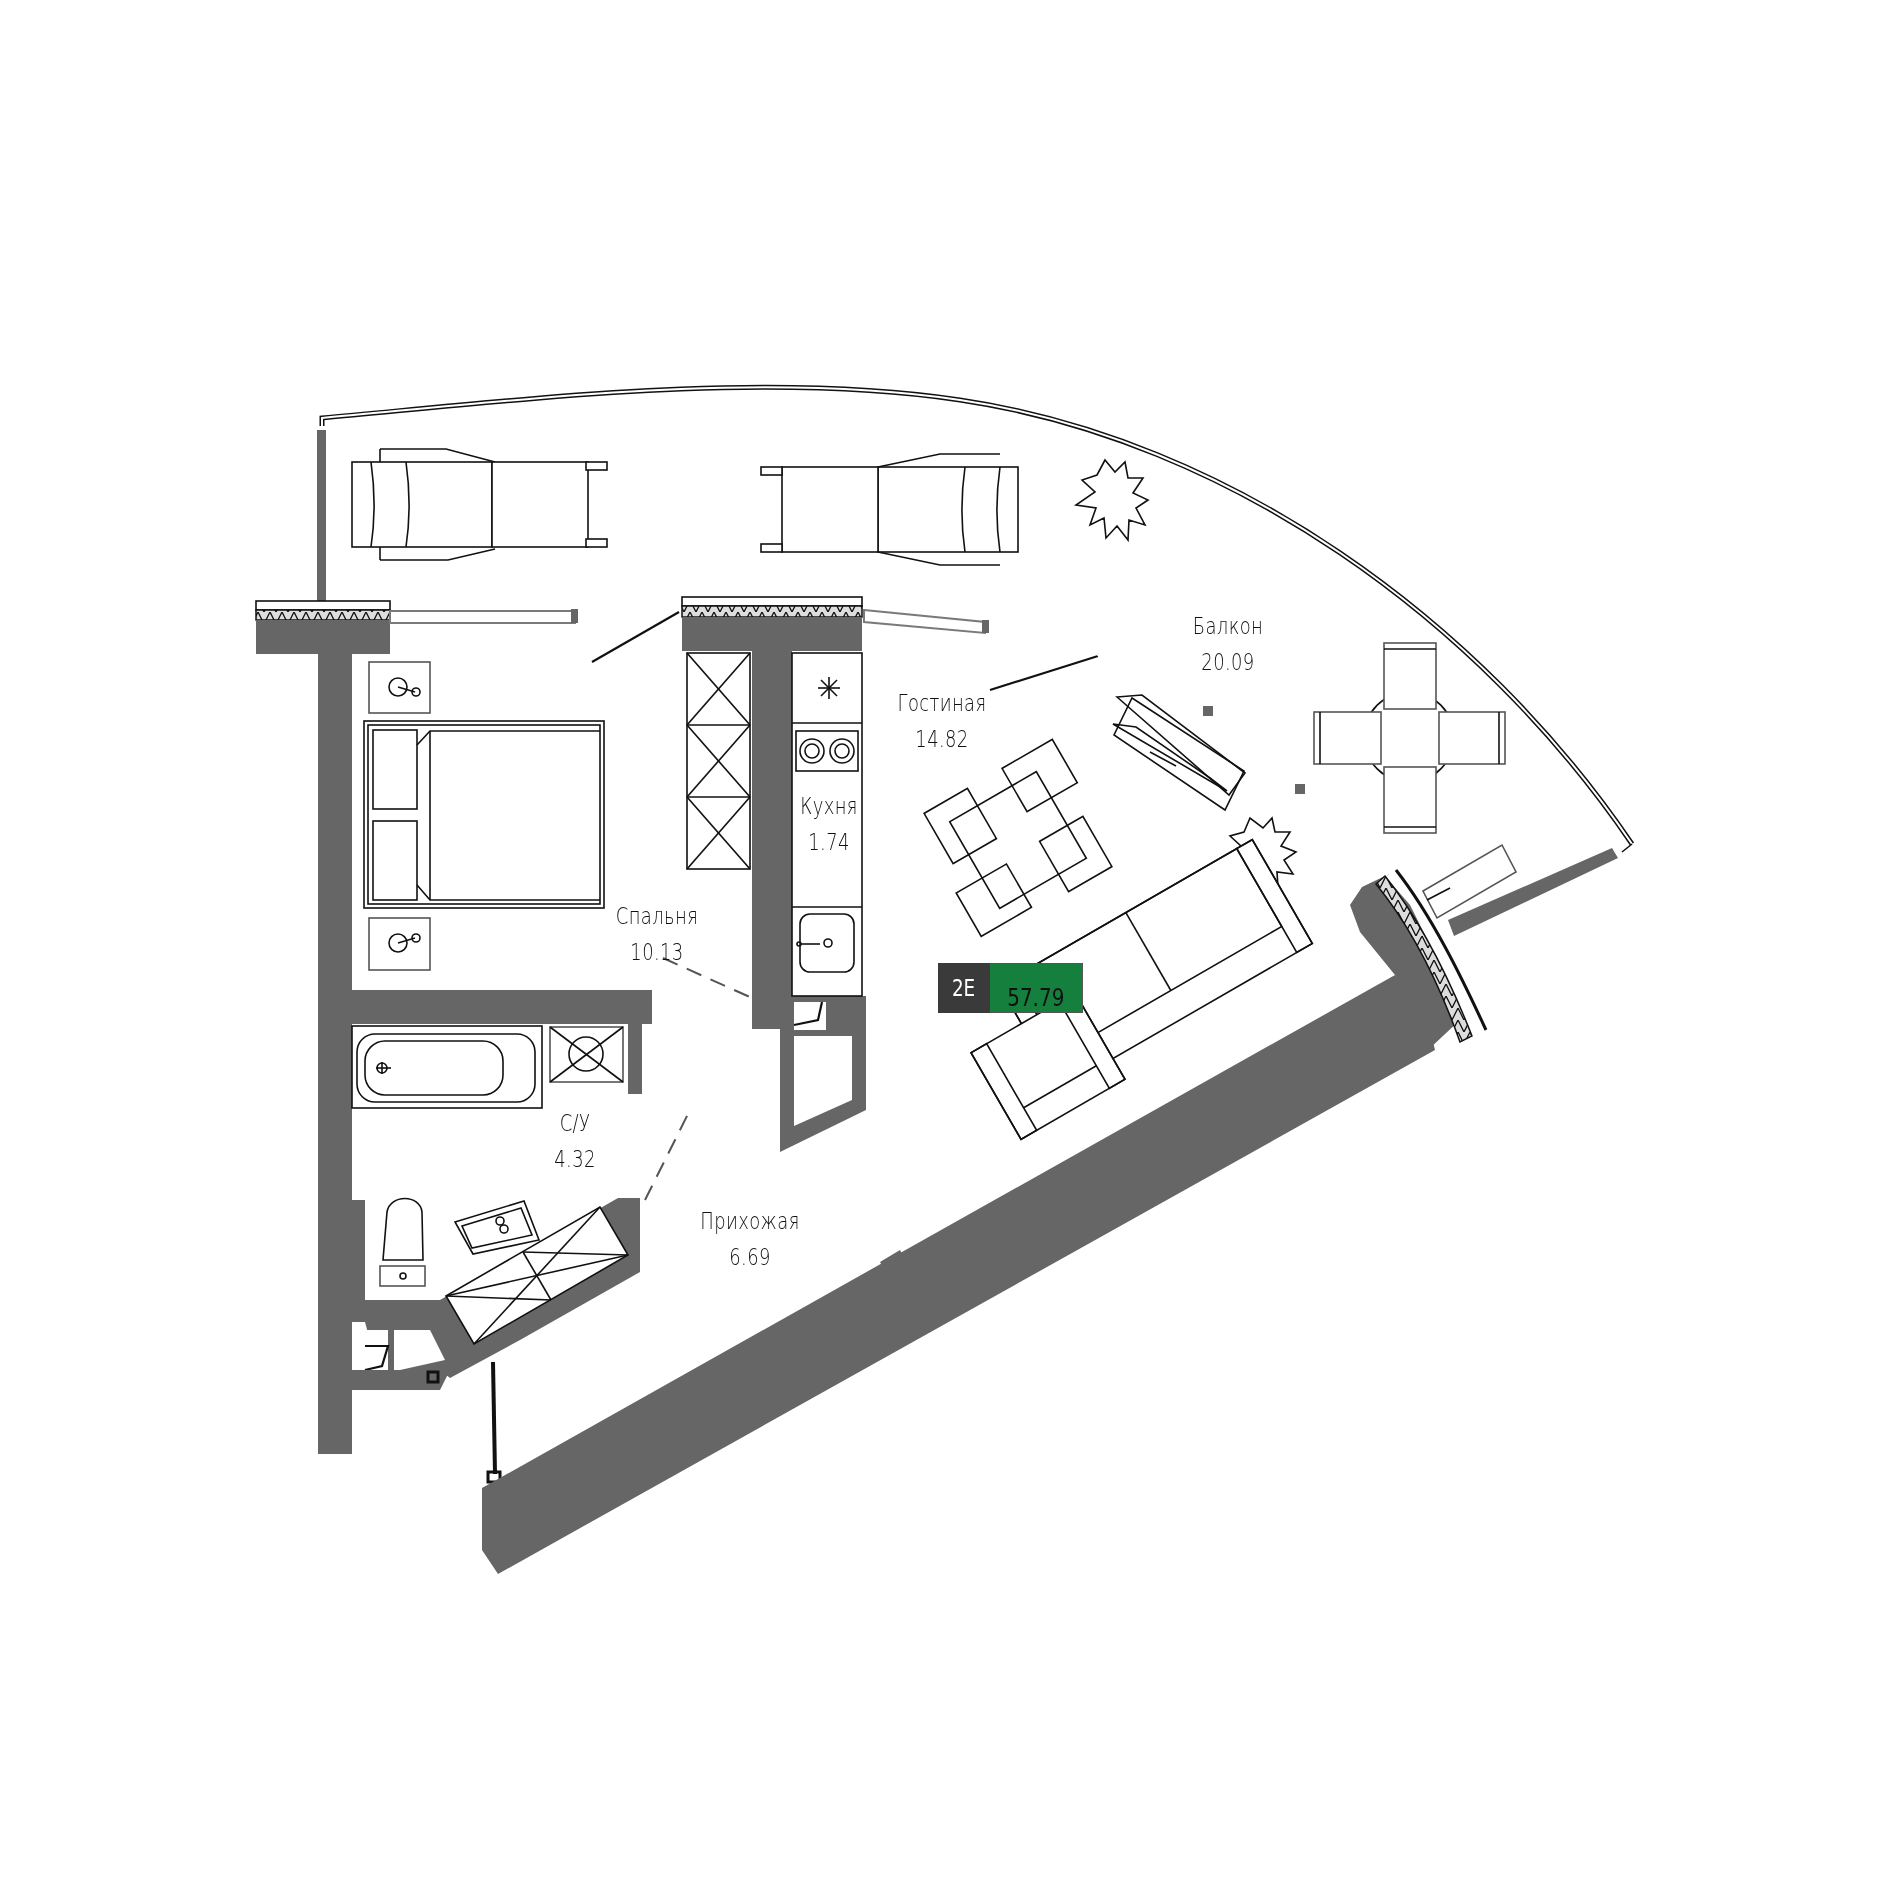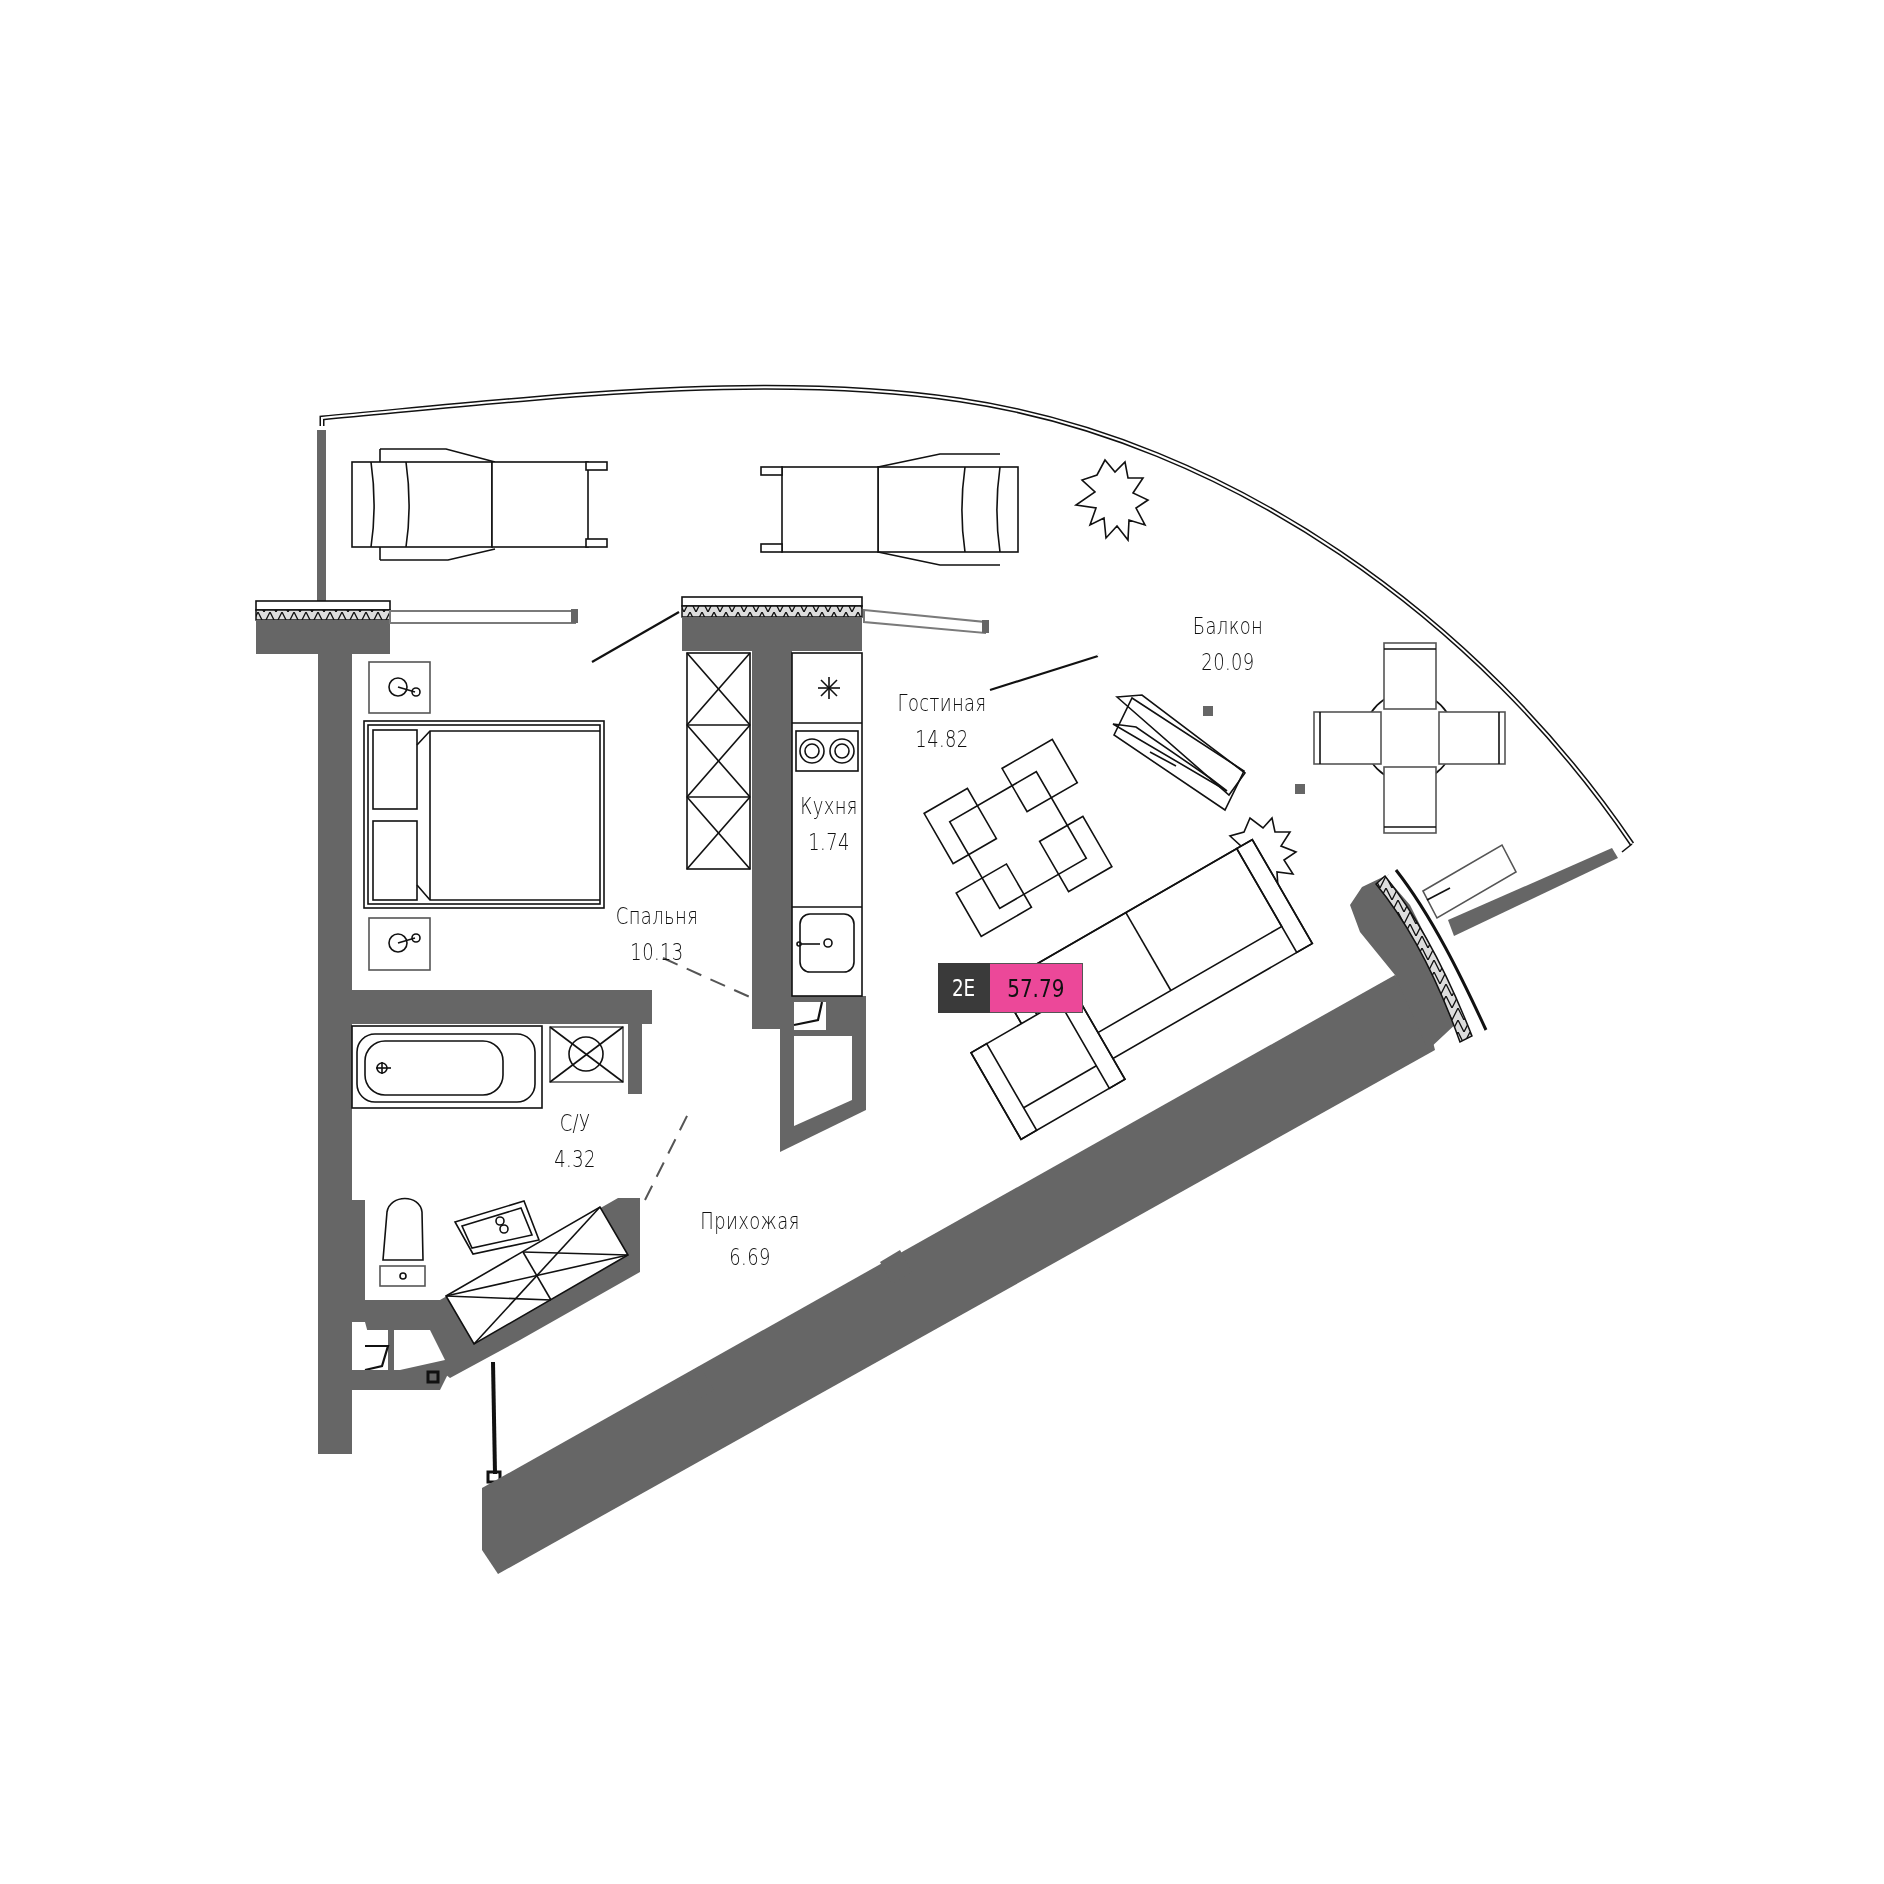--- a/index.html
+++ b/index.html
@@ -12,21 +12,21 @@
   .glass { fill: #ffffff; stroke: #7a7a7a; stroke-width: 2; }
   .door { fill: none; stroke: #111111; stroke-width: 2.2; }
   .dash { fill: none; stroke: #555555; stroke-width: 2; stroke-dasharray: 16 10; }
   .rail { fill: none; stroke: #111111; stroke-width: 5; }
   .rail-in { fill: none; stroke: #ffffff; stroke-width: 2; }
   .hatch { fill: url(#hatchPat); stroke: #111111; stroke-width: 1.5; }
   .label { position: absolute; text-align: center; color: #111111; font-family: "DejaVu Sans", sans-serif; font-size: 23px; line-height: 36px; font-weight: 300; letter-spacing: 0.5px; transform: scaleX(0.78); transform-origin: center top; white-space: nowrap; }
   .label span { display: block; }
   .badge { position: absolute; left: 898px; top: 963px; height: 50px; display: flex; font-family: "DejaVu Sans", sans-serif; padding-left: 40px; }
   .badge-code { background: #3a3a3a; color: #ffffff; width: 52px; display: flex; align-items: center; justify-content: center; font-size: 23px; }
-  .badge-area { background: #ec4899; border: 1.5px solid #555555; border-left: none; width: 92px; display: flex; align-items: center; justify-content: center; font-size: 25px; color: #111111; }
+  .badge-area { background: #15803d; border: 1.5px solid #555555; border-left: none; width: 92px; display: flex; align-items: flex-end; justify-content: center; font-size: 25px; color: #111111; }
   .badge-code span, .badge-area span { transform: scaleX(0.8); display: inline-block; }
 </style>
 </head>
 <body>
 
 <svg id="plan" viewBox="0 0 1884 1884" xmlns="http://www.w3.org/2000/svg">
   <defs>
     <pattern id="hatchPat" width="12" height="12" patternUnits="userSpaceOnUse">
       <rect width="12" height="12" fill="#dddddd"></rect>
       <path d="M0 12 L6 0 L12 12" stroke="#111111" stroke-width="1.3" fill="none"></path>

